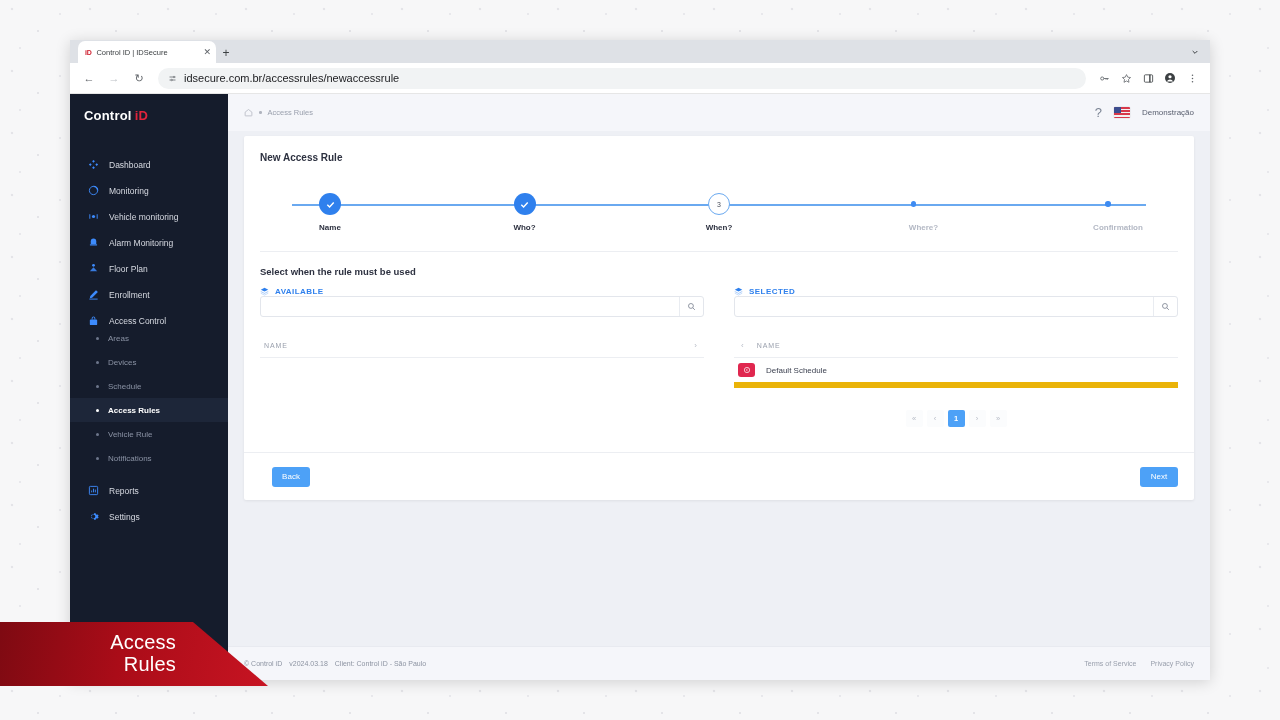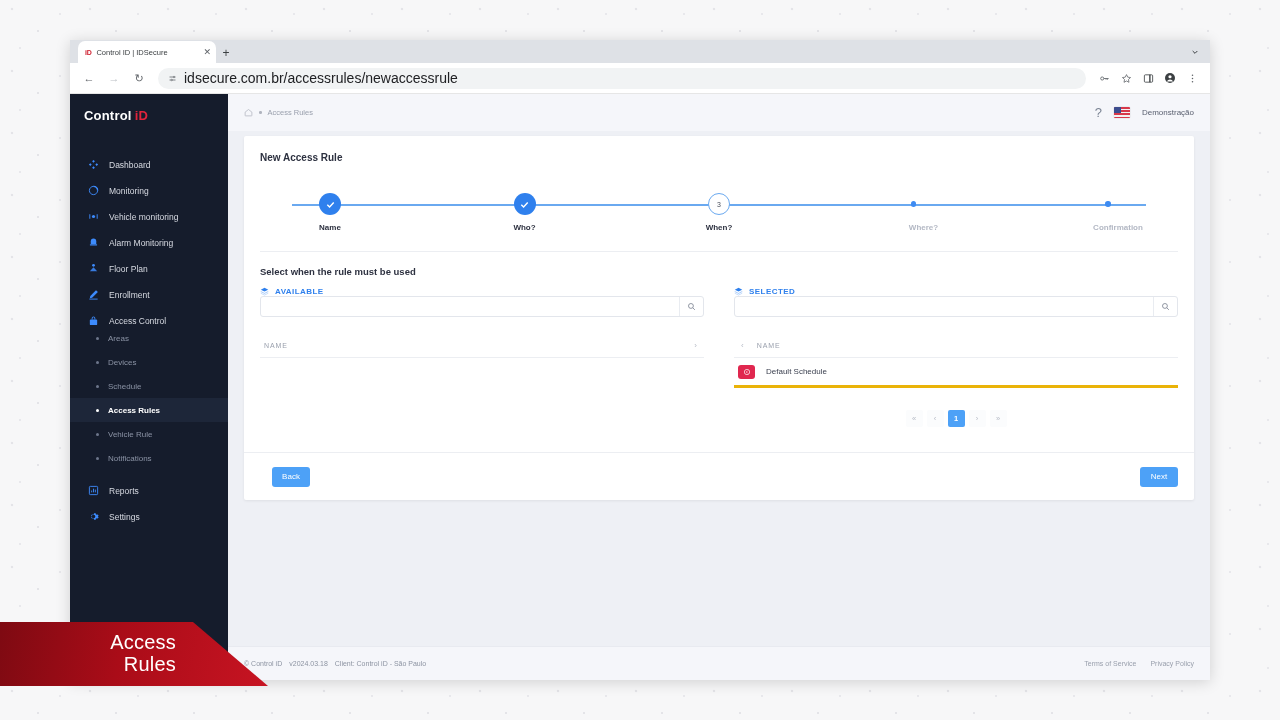--- a/index.html
+++ b/index.html
@@ -62,21 +62,21 @@
   .navbtn {
     width: 22px; height: 22px; display: flex; align-items: center;
     justify-content: center; color: #5f6368; font-size: 11px; cursor: pointer;
   }
   .navbtn.disabled { color: #bdc1c6; }
   .omnibox {
     flex: 1; height: 21px; background: #f1f3f4; border-radius: 11px;
     display: flex; align-items: center; padding: 0 10px; gap: 7px;
     margin: 0 5px; cursor: text;
   }
-  .omni-url { font-size: 14px; color: #202124; }
+  .omni-url { font-size: 11px; color: #202124; }
   .tb-icons { display: flex; align-items: center; gap: 2px; }
   .tb-icon {
     width: 20px; height: 20px; display: flex; align-items: center;
     justify-content: center; color: #5f6368; font-size: 10px; cursor: pointer;
   }
 
   
   #viewport {
     position: relative; width: 1140px; height: 586px;
     background: #eef0f5; overflow: hidden;
@@ -238,21 +238,21 @@
     border-bottom: 1px solid #eceef2; padding: 0 4px;
   }
   .th-name {
     font-size: 7px; color: #9aa0ad; letter-spacing: .9px; flex: 1;
   }
   .move-arrow {
     font-size: 8px; color: #b6bbc6; cursor: pointer; padding: 0 3px;
   }
   .row {
     display: flex; align-items: center; gap: 11px;
-    height: 30px; padding: 0 4px; border-bottom: 3px solid #eab308;
+    height: 30px; padding: 0 4px; border-bottom: 6px solid #eab308;
   }
   .row-chip {
     width: 17px; height: 14px; border-radius: 3px; background: #e0274f;
     display: flex; align-items: center; justify-content: center;
     color: #fff; cursor: pointer; flex: 0 0 17px;
   }
   .row-chip svg { width: 8px; height: 8px; display: block; }
   .row-name { font-size: 8px; color: #3c4150; }
 
   .pager {

